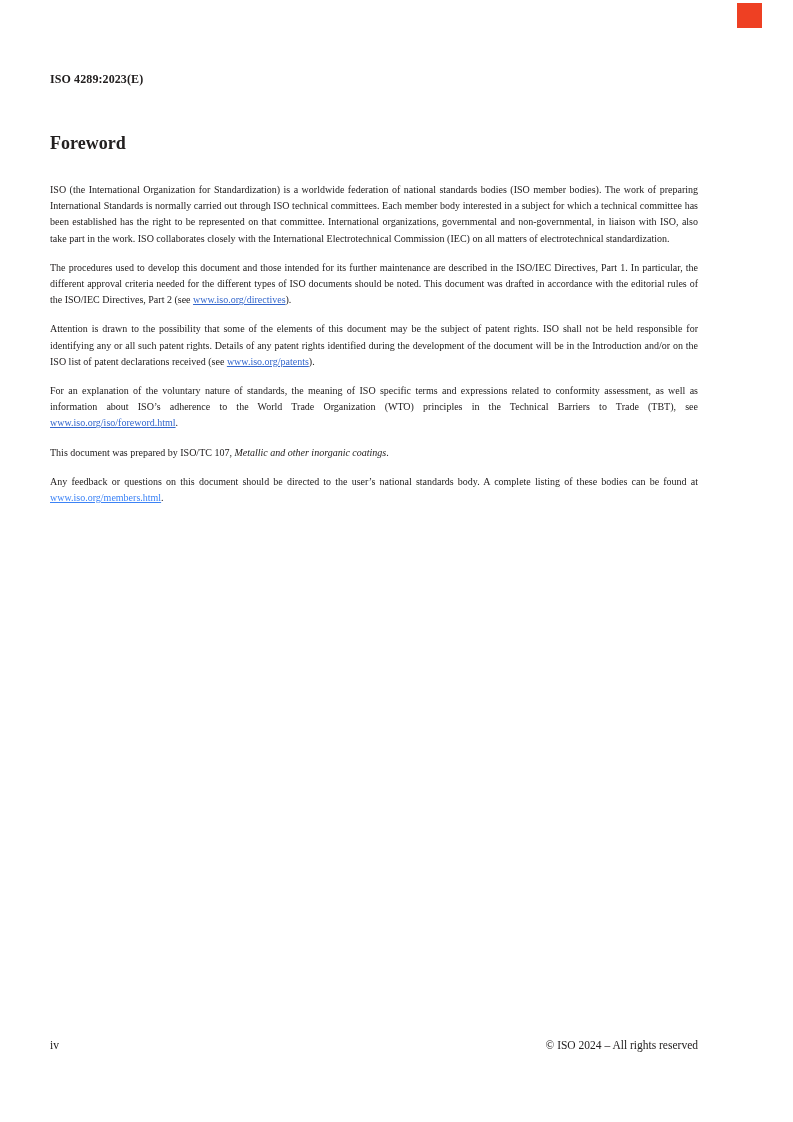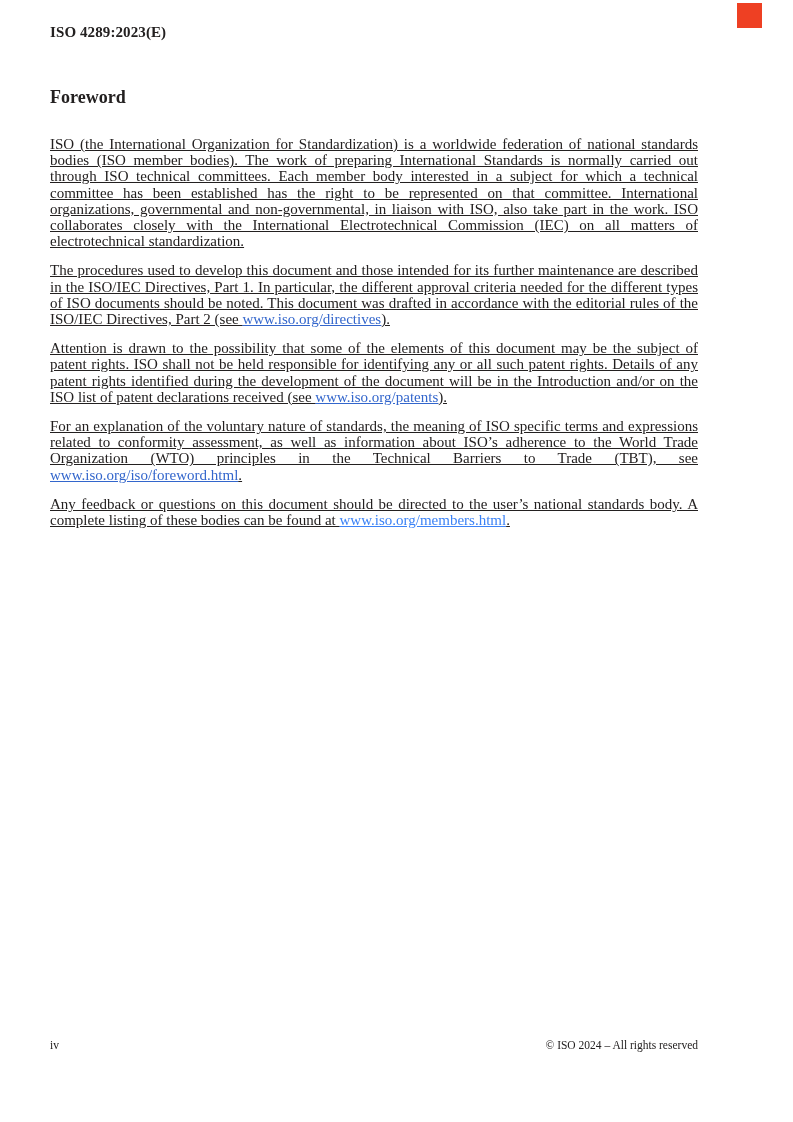--- a/index.html
+++ b/index.html
@@ -13,37 +13,36 @@
     color: #232020;
     overflow: hidden;
   }
   .content {
     position: absolute;
     left: 50px;
     top: 0;
     width: 648px;
   }
   .doc-number {
-    margin-top: 24px;
-    font-size: 15px;
+    margin-top: 72px;
+    font-size: 12px;
     font-weight: bold;
     letter-spacing: 0.1px;
   }
   .page-title {
     margin-top: 46px;
     margin-bottom: 28px;
     font-size: 18px;
     font-weight: bold;
   }
   .body-para {
-    font-size: 15px;
+    font-size: 10px;
     line-height: 16.2px;
     text-align: justify;
     margin-bottom: 13px;
-    text-decoration: underline;
   }
   .doc-link {
     text-decoration: underline;
     cursor: pointer;
     margin-top: 12px;
   }
   .italic-run { font-style: italic; }
   .footer {
     position: absolute;
     left: 50px;
@@ -72,20 +71,21 @@
   <div class="content">
     <div class="doc-number">ISO 4289:2023(E)</div>
 
     <h1 class="page-title">Foreword</h1>
 
     <div>
         <p class="body-para"><span>ISO (the International Organization for Standardization) is a worldwide federation of national standards bodies (ISO member bodies). The work of preparing International Standards is normally carried out through ISO technical committees. Each member body interested in a subject for which a technical committee has been established has the right to be represented on that committee. International organizations, governmental and non-governmental, in liaison with ISO, also take part in the work. ISO collaborates closely with the International Electrotechnical Commission (IEC) on all matters of electrotechnical standardization.</span></p>
         <p class="body-para"><span>The procedures used to develop this document and those intended for its further maintenance are described in the ISO/IEC Directives, Part 1. In particular, the different approval criteria needed for the different types of ISO documents should be noted. This document was drafted in accordance with the editorial rules of the ISO/IEC Directives, Part 2 (see </span><a class="doc-link" style="color: rgb(51, 102, 204);">www.iso.org/directives</a><span>).</span></p>
         <p class="body-para"><span>Attention is drawn to the possibility that some of the elements of this document may be the subject of patent rights. ISO shall not be held responsible for identifying any or all such patent rights. Details of any patent rights identified during the development of the document will be in the Introduction and/or on the ISO list of patent declarations received (see </span><a class="doc-link" style="color: rgb(51, 102, 204);">www.iso.org/patents</a><span>).</span></p>
         <p class="body-para"><span>For an explanation of the voluntary nature of standards, the meaning of ISO specific terms and expressions related to conformity assessment, as well as information about ISO’s adherence to the World Trade Organization (WTO) principles in the Technical Barriers to Trade (TBT), see </span><a class="doc-link" style="color: rgb(51, 102, 204);">www.iso.org/iso/foreword.html</a><span>.</span></p>
+        <p class="body-para"><span>This document was prepared by ISO/TC 107, </span><span class="italic-run">Metallic and other inorganic coatings</span><span>.</span></p>
         <p class="body-para"><span>Any feedback or questions on this document should be directed to the user’s national standards body. A complete listing of these bodies can be found at </span><a class="doc-link" style="color: #3b82f6;">www.iso.org/members.html</a><span>.</span></p>
       </div>
   </div>
 
   <div class="footer">
     <span>iv</span>
     <span>© ISO 2024 – All rights reserved</span>
   </div>
 
 </div>

